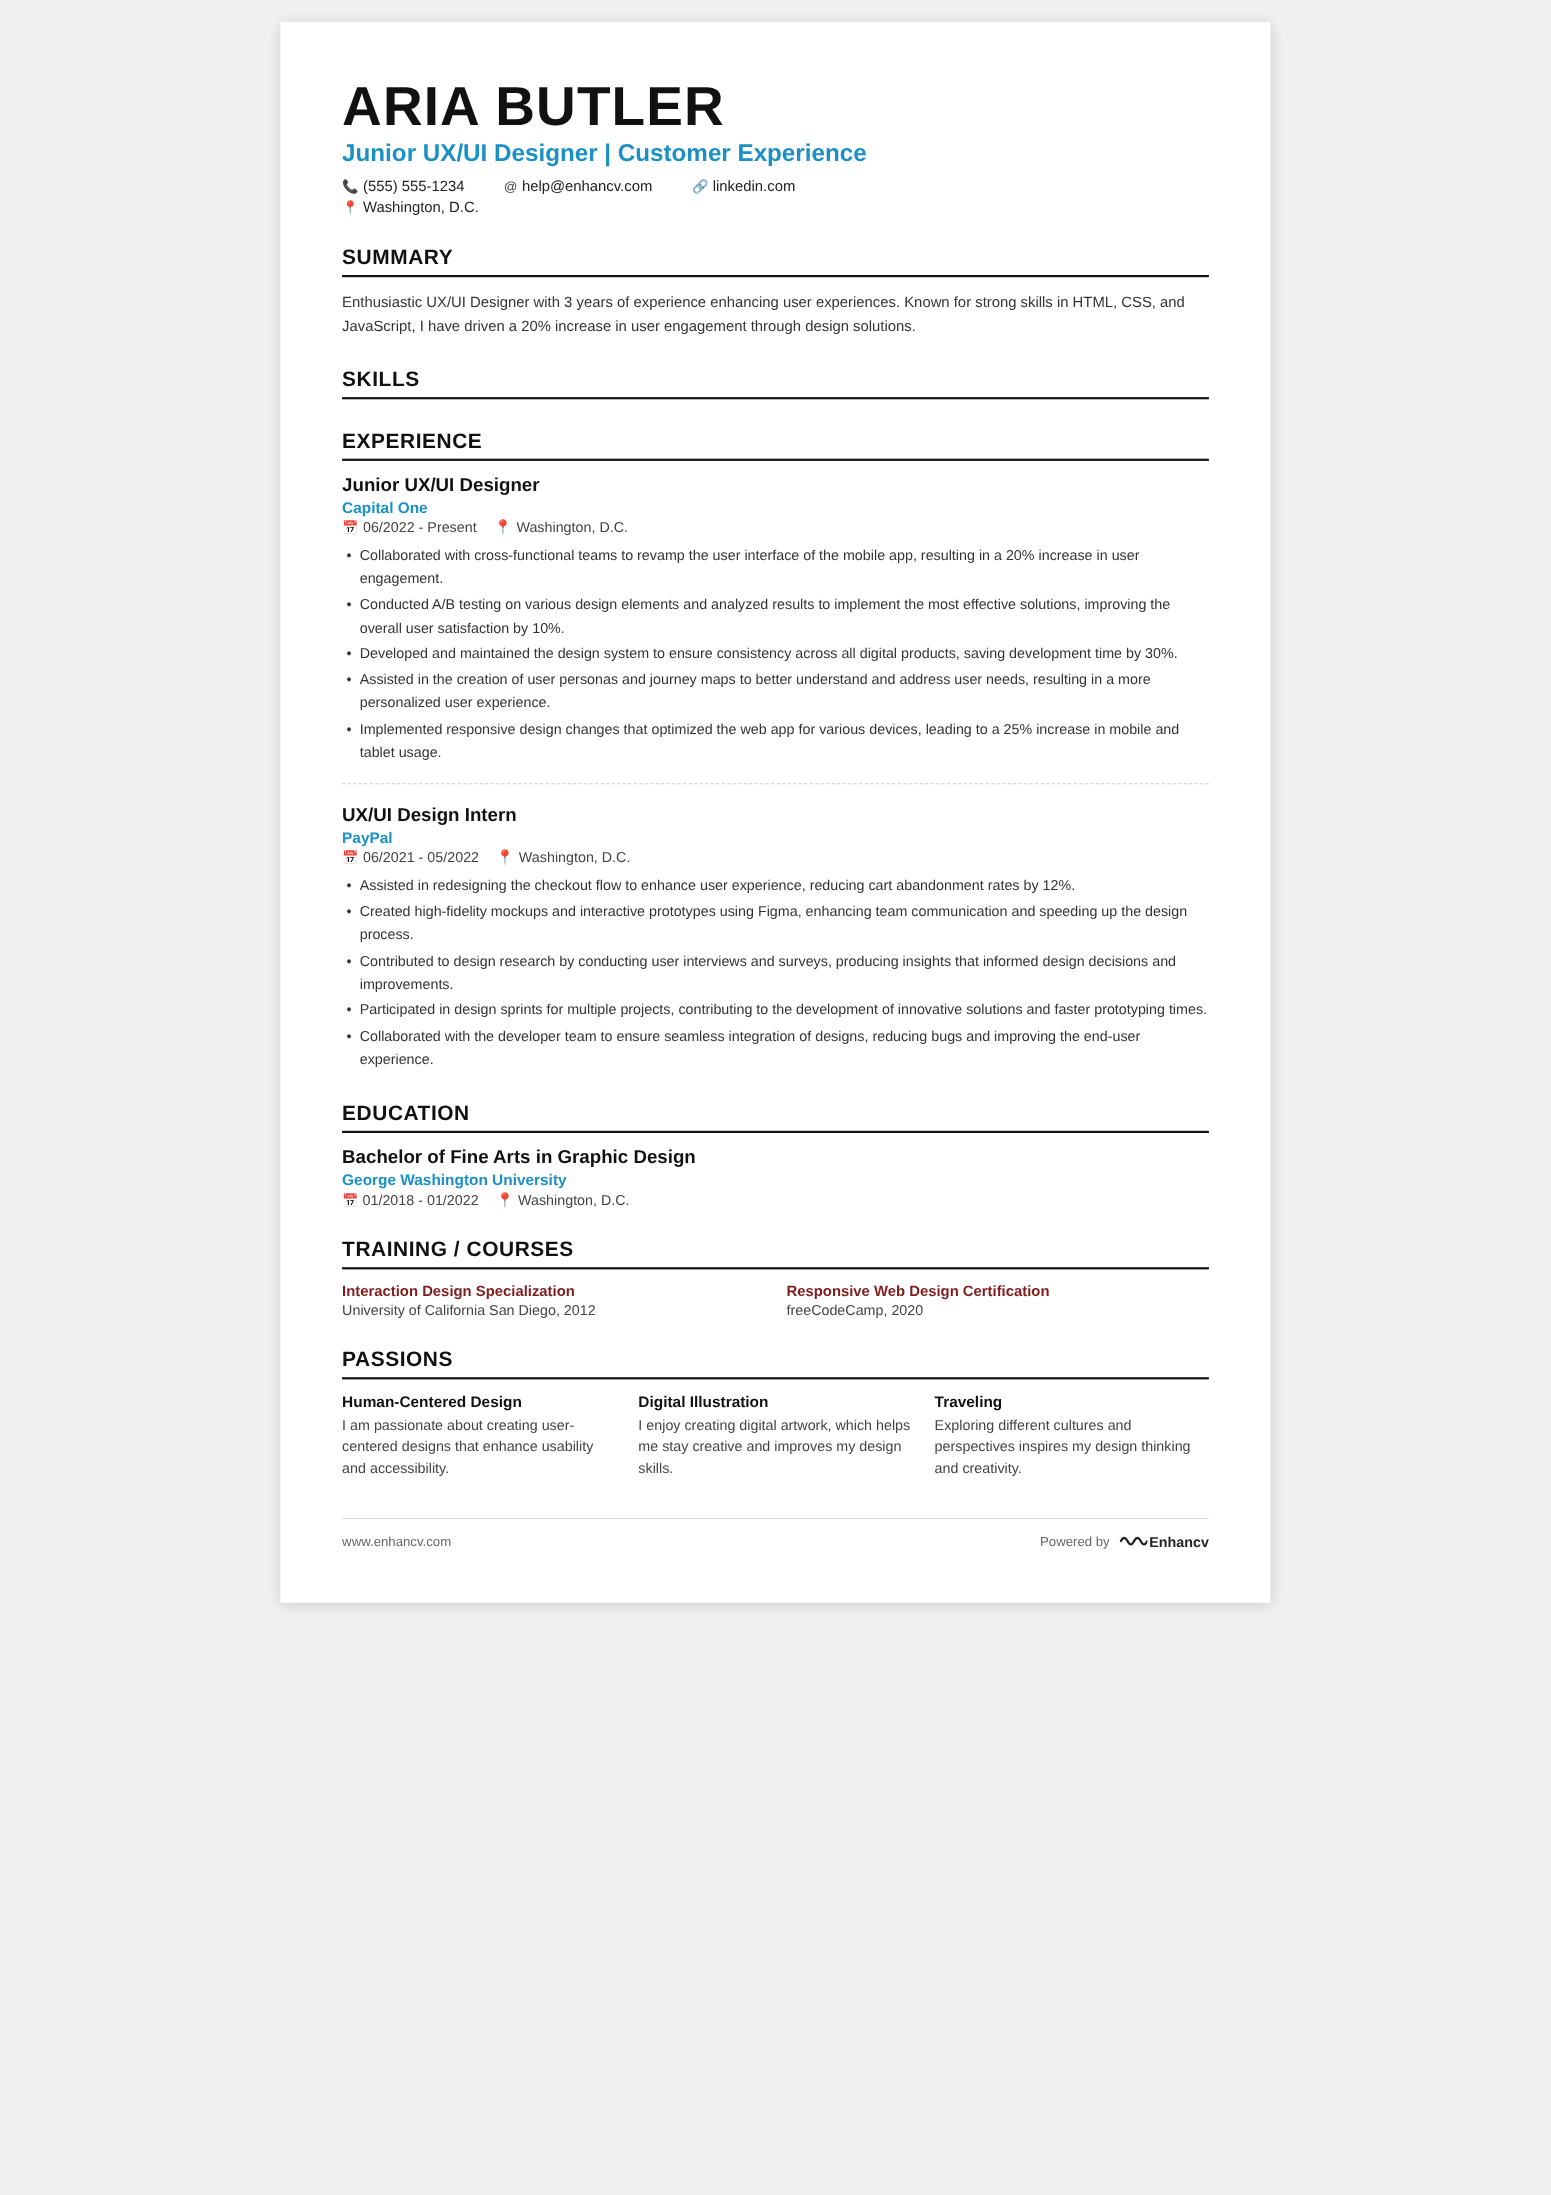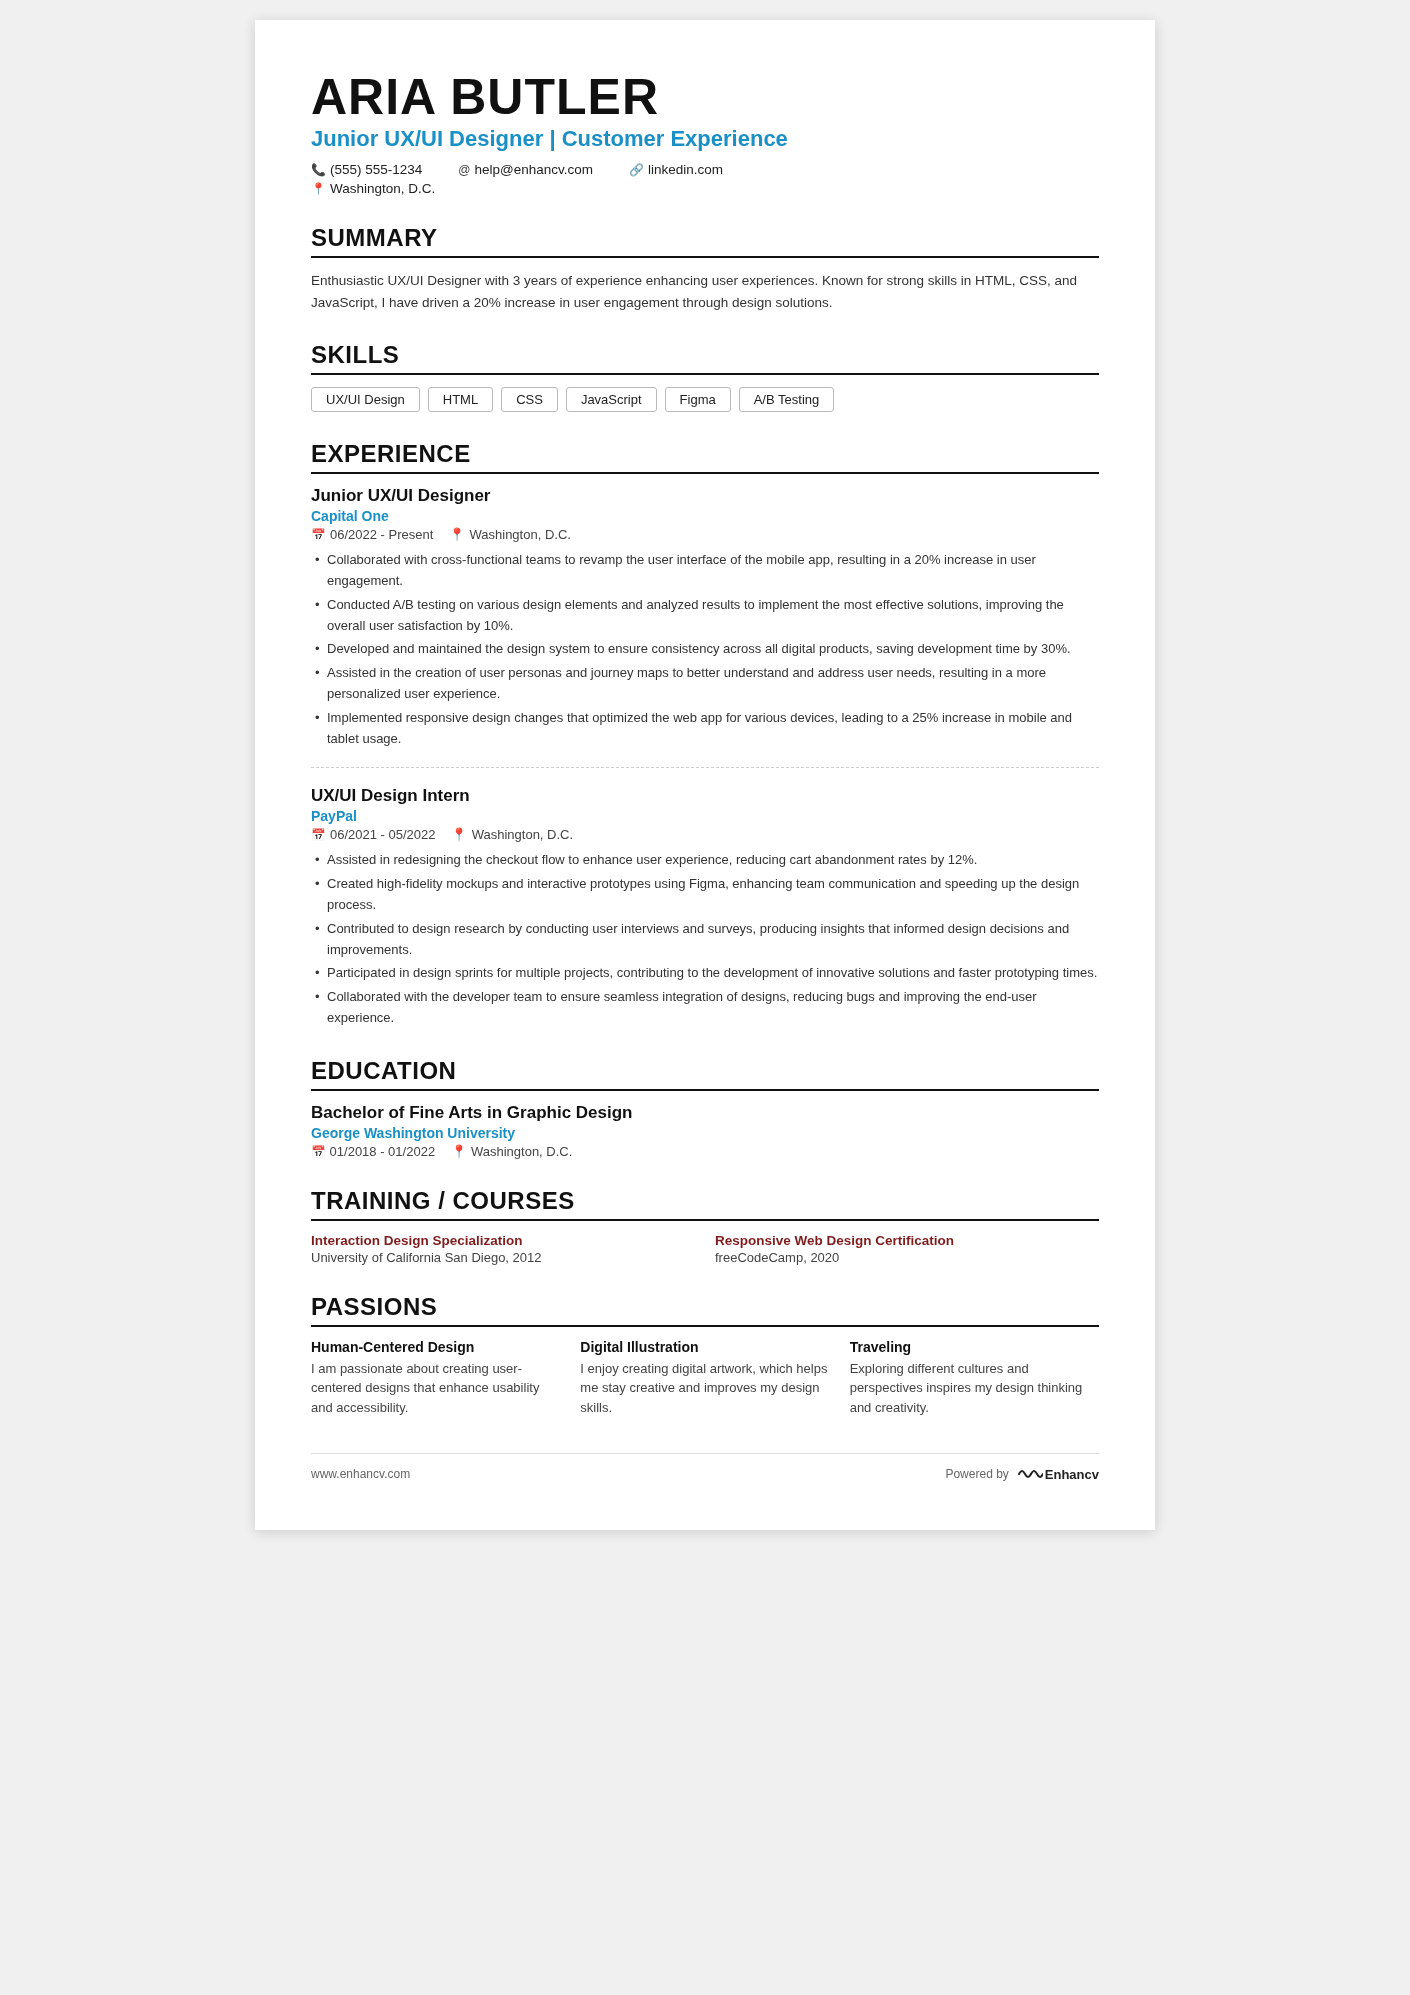--- a/index.html
+++ b/index.html
@@ -43,21 +43,21 @@
       margin-right: 36px;
     }
     .contact-icon {
       color: #444;
       font-size: 12px;
     }
     .section {
       margin-top: 28px;
     }
     .section-title {
-      font-size: 24px;
+      font-size: 19px;
       font-weight: 900;
       text-transform: uppercase;
       color: #111;
       border-bottom: 2.5px solid #111;
       padding-bottom: 4px;
       margin-bottom: 12px;
       letter-spacing: 0.5px;
     }
     .summary-text {
       font-size: 13.5px;
@@ -242,28 +242,20 @@
     </div>
   </div>
 
   <div class="section">
     <div class="section-title">SUMMARY</div>
     <p class="summary-text">Enthusiastic UX/UI Designer with 3 years of experience enhancing user experiences. Known for strong skills in HTML, CSS, and JavaScript, I have driven a 20% increase in user engagement through design solutions.</p>
   </div>
 
   <div class="section">
     <div class="section-title">SKILLS</div>
-    <div class="skills-row" id="skills-container">
-        <div class="skill-tag">UX/UI Design</div>
-        <div class="skill-tag">HTML</div>
-        <div class="skill-tag">CSS</div>
-        <div class="skill-tag">JavaScript</div>
-        <div class="skill-tag">Figma</div>
-        <div class="skill-tag">A/B Testing</div>
-      </div>
   </div>
 
   <div class="section">
     <div class="section-title">EXPERIENCE</div>
     <div id="experience-container">
         <div class="exp-block">
           <div class="exp-job-title">Junior UX/UI Designer</div>
           <div class="exp-company">Capital One</div>
           <div class="exp-meta">
             <span><span style="font-size:12px;">📅</span>06/2022 - Present</span>

